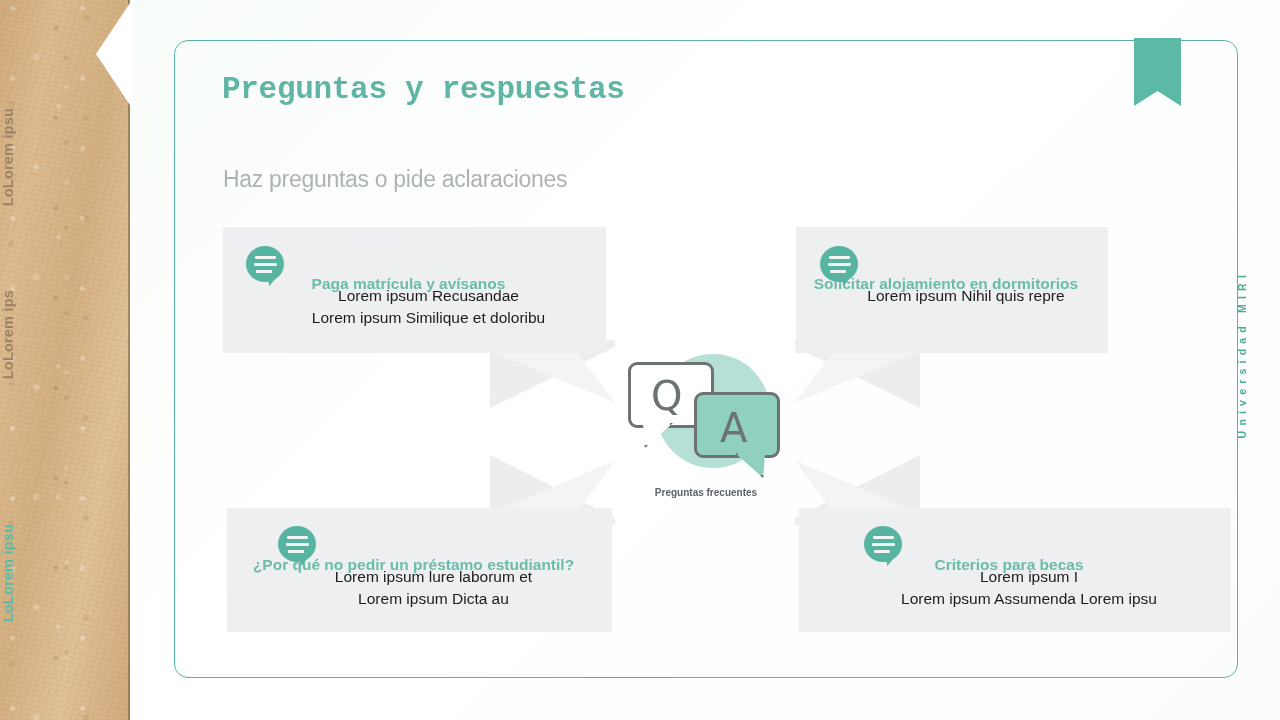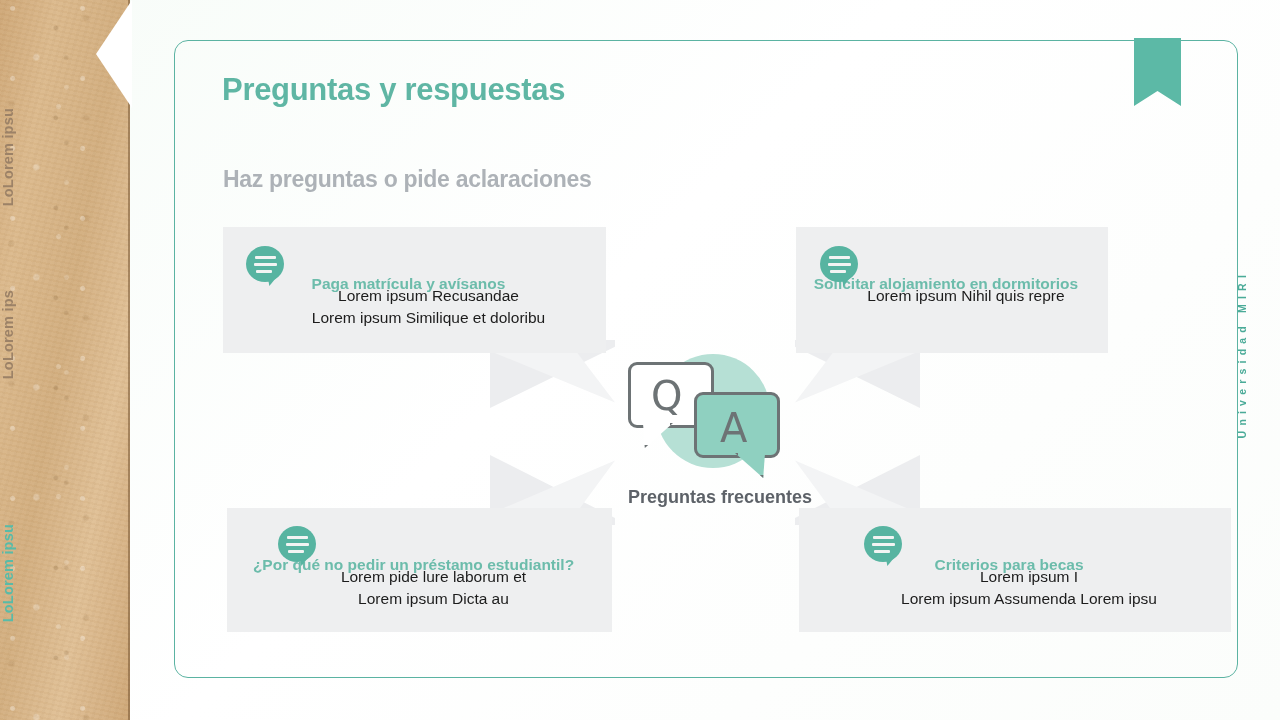--- a/index.html
+++ b/index.html
@@ -121,27 +121,28 @@
     left: 222px; top: 68px;
     font-size: 31px;
     font-weight: 800;
     color: #5fb6a4;
     letter-spacing: -0.3px;
     
     height: 39px;
     overflow: hidden;
     line-height: 44px;
     white-space: nowrap;
+    font-family: Liberation Mono, monospace;
   }
 
   .slide-subtitle {
     position: absolute;
     left: 223px; top: 166px;
     font-size: 23px;
-    font-weight: 700;
+    font-weight: 400;
     color: #adb2b7;
     letter-spacing: -0.3px;
     white-space: nowrap;
   }
 
   
   .wedge {
     position: absolute;
     background: #ecedef;
   }
@@ -318,22 +319,22 @@
     font-family: "DejaVu Sans", sans-serif;
     line-height: 1;
   }
   .qa-letter-q { left: 27px; top: 26px; }
   .qa-letter-a { left: 96px; top: 58px; }
 
   .qa-caption {
     position: absolute;
     left: 600px; top: 487px;
     width: 212px;
-    text-align: right;
-    font-size: 18px;
+    text-align: center;
+    font-size: 10px;
     font-weight: 700;
     color: #5d6268;
     white-space: nowrap;
   }
 </style>
 </head>
 <body>
 
 <div id="slide">
 
@@ -385,21 +386,21 @@
     <span class="circ"></span>
     <span class="tail"></span>
     <span class="bar b1"></span>
     <span class="bar b2"></span>
     <span class="bar b3"></span>
   </div>
 
   <div class="card card-bl">
     <div class="card-head">¿Por qué no pedir un préstamo estudiantil?</div>
     <div class="card-body">
-      <div>Lorem pide lure laborum et</div>
+      <div>Lorem ipsum lure laborum et</div>
       <div>Lorem ipsum Dicta au</div>
     </div>
   </div>
   <div class="bubble-icon ic-bl">
     <span class="circ"></span>
     <span class="tail"></span>
     <span class="bar b1"></span>
     <span class="bar b2"></span>
     <span class="bar b3"></span>
   </div>

